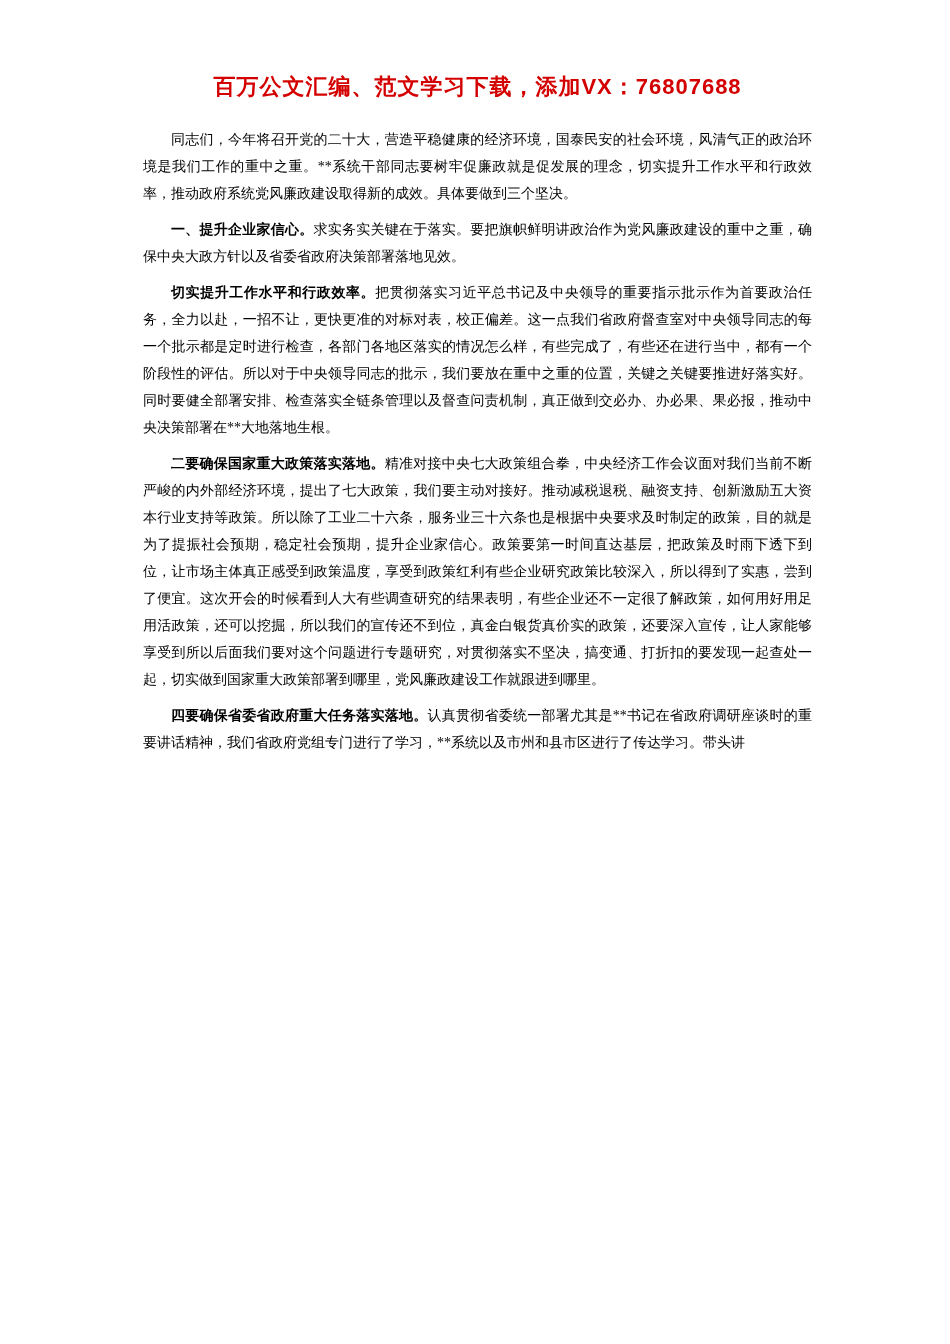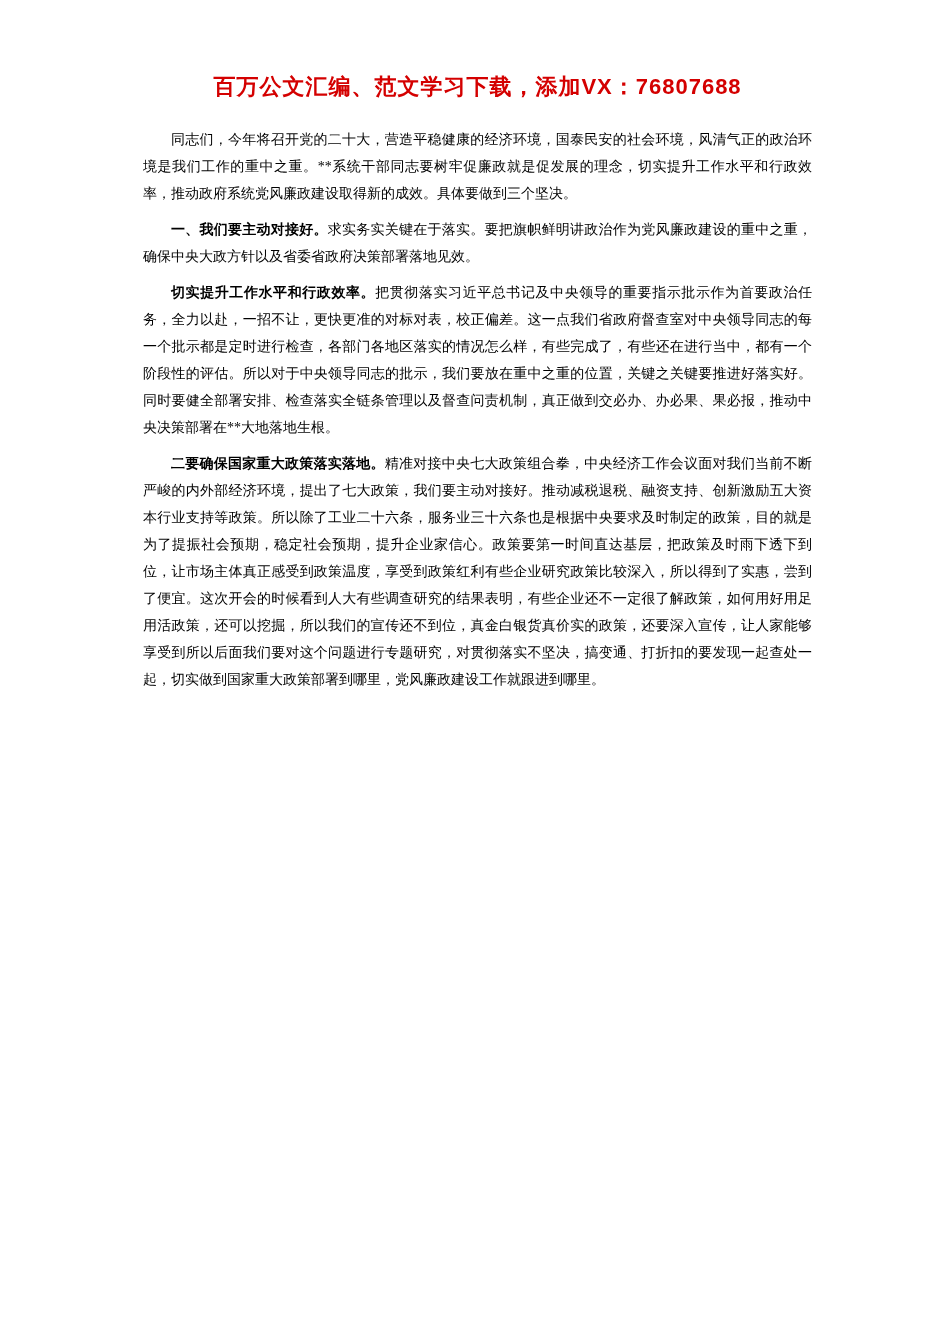--- a/index.html
+++ b/index.html
@@ -41,21 +41,22 @@
 </style>
 </head>
 <body>
 
 <div class="page">
   <div class="doc-header">百万公文汇编、范文学习下载，添加VX：76807688</div>
 
   <div class="doc-body">
     <p class="para"><span class="lead"></span><span>同志们，今年将召开党的二十大，营造平稳健康的经济环境，国泰民安的社会环境，风清气正的政治环境是我们工作的重中之重。**系统干部同志要树牢促廉政就是促发展的理念，切实提升工作水平和行政效率，推动政府系统党风廉政建设取得新的成效。具体要做到三个坚决。</span></p>
 
-    <p class="para"><span class="lead">一、我们要主动对接好。</span><span>求实务实关键在于落实。要把旗帜鲜明讲政治作为党风廉政建设的重中之重，确保中央大政方针以及省委省政府决策部署落地见效。</span></p>
+    <p class="para"><span class="lead">一、提升企业家信心。</span><span>求实务实关键在于落实。要把旗帜鲜明讲政治作为党风廉政建设的重中之重，确保中央大政方针以及省委省政府决策部署落地见效。</span></p>
 
     <p class="para"><span class="lead">切实提升工作水平和行政效率。</span><span>把贯彻落实习近平总书记及中央领导的重要指示批示作为首要政治任务，全力以赴，一招不让，更快更准的对标对表，校正偏差。这一点我们省政府督查室对中央领导同志的每一个批示都是定时进行检查，各部门各地区落实的情况怎么样，有些完成了，有些还在进行当中，都有一个阶段性的评估。所以对于中央领导同志的批示，我们要放在重中之重的位置，关键之关键要推进好落实好。同时要健全部署安排、检查落实全链条管理以及督查问责机制，真正做到交必办、办必果、果必报，推动中央决策部署在**大地落地生根。</span></p>
 
     <p class="para"><span class="lead">二要确保国家重大政策落实落地。</span><span>精准对接中央七大政策组合拳，中央经济工作会议面对我们当前不断严峻的内外部经济环境，提出了七大政策，我们要主动对接好。推动减税退税、融资支持、创新激励五大资本行业支持等政策。所以除了工业二十六条，服务业三十六条也是根据中央要求及时制定的政策，目的就是为了提振社会预期，稳定社会预期，提升企业家信心。政策要第一时间直达基层，把政策及时雨下透下到位，让市场主体真正感受到政策温度，享受到政策红利有些企业研究政策比较深入，所以得到了实惠，尝到了便宜。这次开会的时候看到人大有些调查研究的结果表明，有些企业还不一定很了解政策，如何用好用足用活政策，还可以挖掘，所以我们的宣传还不到位，真金白银货真价实的政策，还要深入宣传，让人家能够享受到所以后面我们要对这个问题进行专题研究，对贯彻落实不坚决，搞变通、打折扣的要发现一起查处一起，切实做到国家重大政策部署到哪里，党风廉政建设工作就跟进到哪里。</span></p>
 
 
+    <p class="para"><span class="lead">四要确保省委省政府重大任务落实落地。</span><span>认真贯彻省委统一部署尤其是**书记在省政府调研座谈时的重要讲话精神，我们省政府党组专门进行了学习，**系统以及市州和县市区进行了传达学习。带头讲</span></p>
   </div>
 </div>
 
 </body></html>

